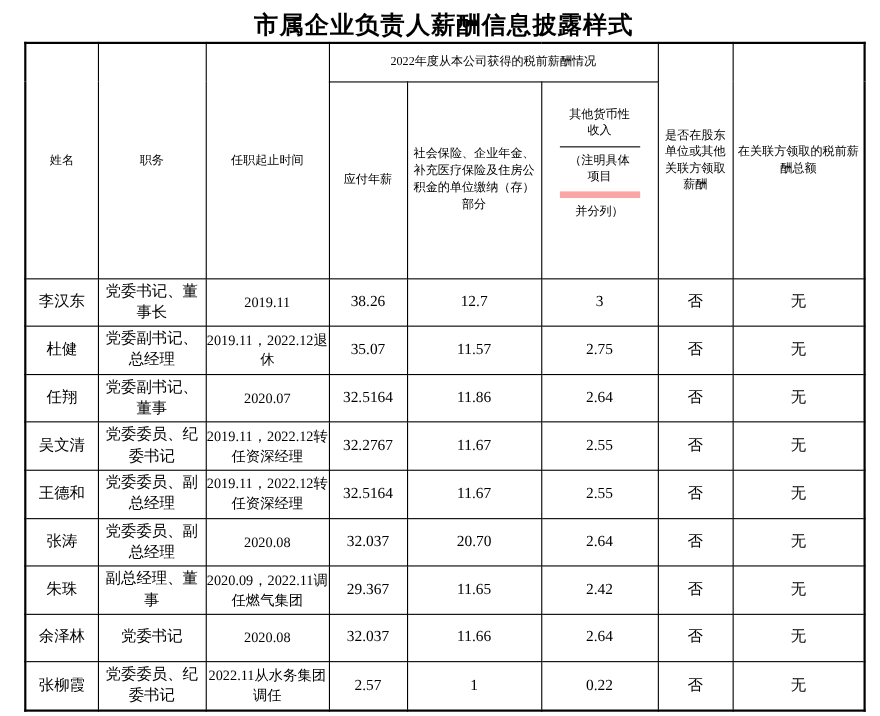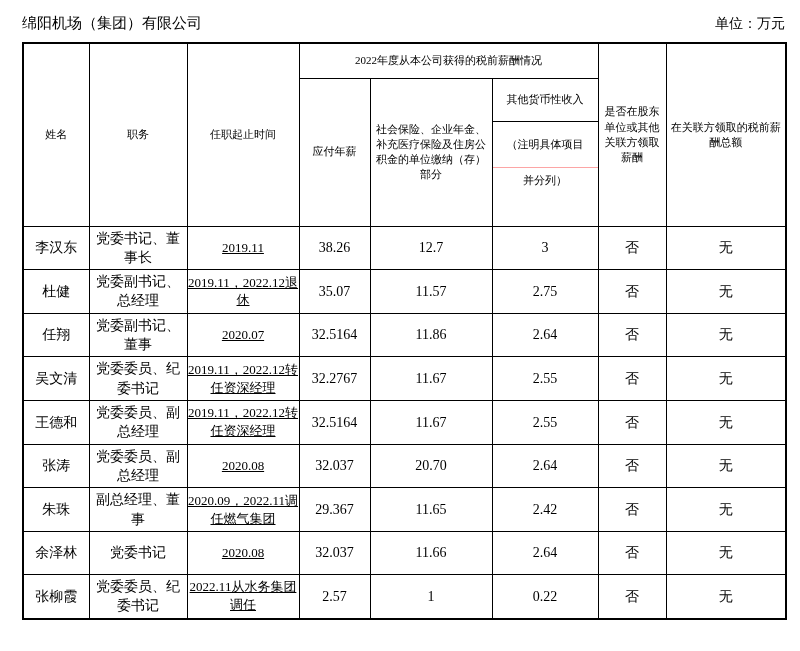--- a/index.html
+++ b/index.html
@@ -59,49 +59,45 @@
   thead tr.group-row { height: 35px; }
   thead tr.sub-row   { height: 148px; }
   tbody tr           { height: 43px; }
   .salary-table td {
     font-size: 14px;
     padding: 2px 3px;
   }
   td.term-cell {
     font-size: 13px;
     padding: 0 0;
-    text-decoration: underline;
   }
   th.other-income {
-    padding: 0;
+    padding: 16px;
     vertical-align: top;
     text-align: center;
   }
   .oi-seg {
     display: flex;
     align-items: center;
     justify-content: center;
     padding: 0 6px;
     box-sizing: border-box;
     line-height: 1.35;
   }
   .oi-a { height: 43px; border-bottom: 1px solid #000; }
-  .oi-b { height: 46px; border-bottom: 1px solid #fca5a5; }
+  .oi-b { height: 46px; border-bottom: 6px solid #fca5a5; }
   .oi-c { height: 57px; align-items: flex-start; padding-top: 5px; font-family: Liberation Serif, serif; }
 </style>
 </head>
 <body>
 
 <div class="page">
 
-
-  <div class="meta-row">
-    <span class="company">绵阳机场（集团）有限公司</span>
-    <span class="unit">单位：万元</span>
-  </div>
+  <h1 class="doc-title">市属企业负责人薪酬信息披露样式</h1>
+
 
   <table class="salary-table">
     <colgroup>
       <col style="width:66px">
       <col style="width:98px">
       <col style="width:112px">
       <col style="width:71px">
       <col style="width:122px">
       <col style="width:106px">
       <col style="width:68px">

